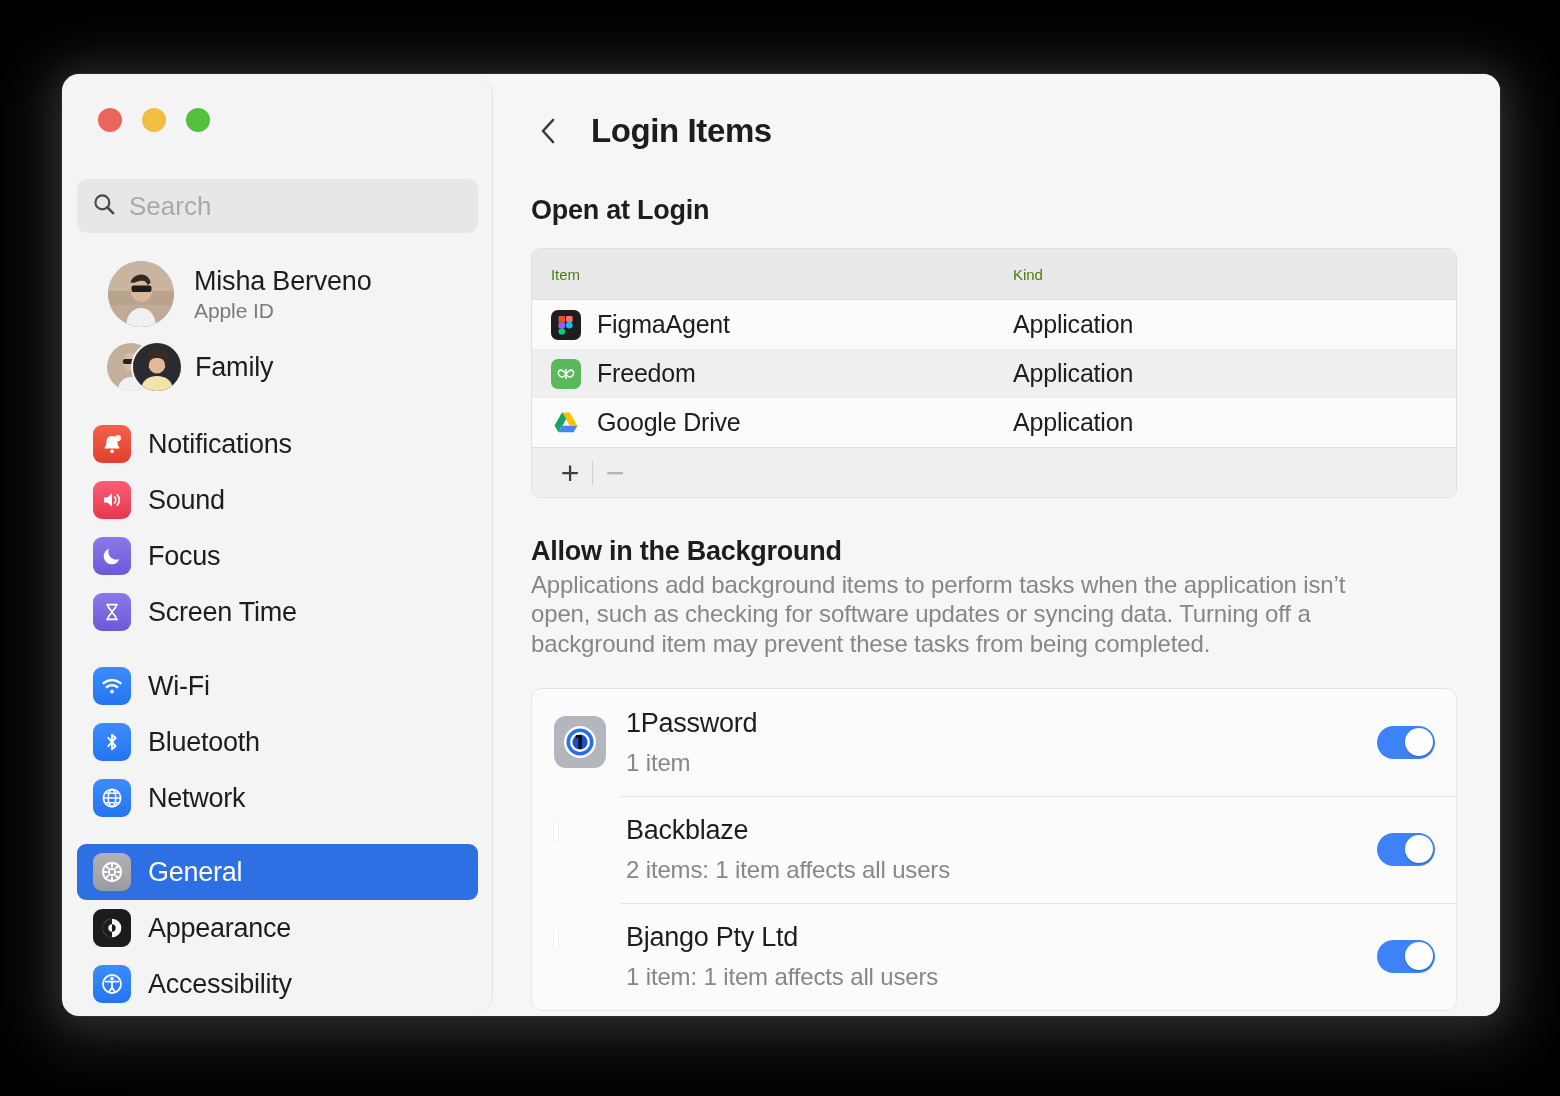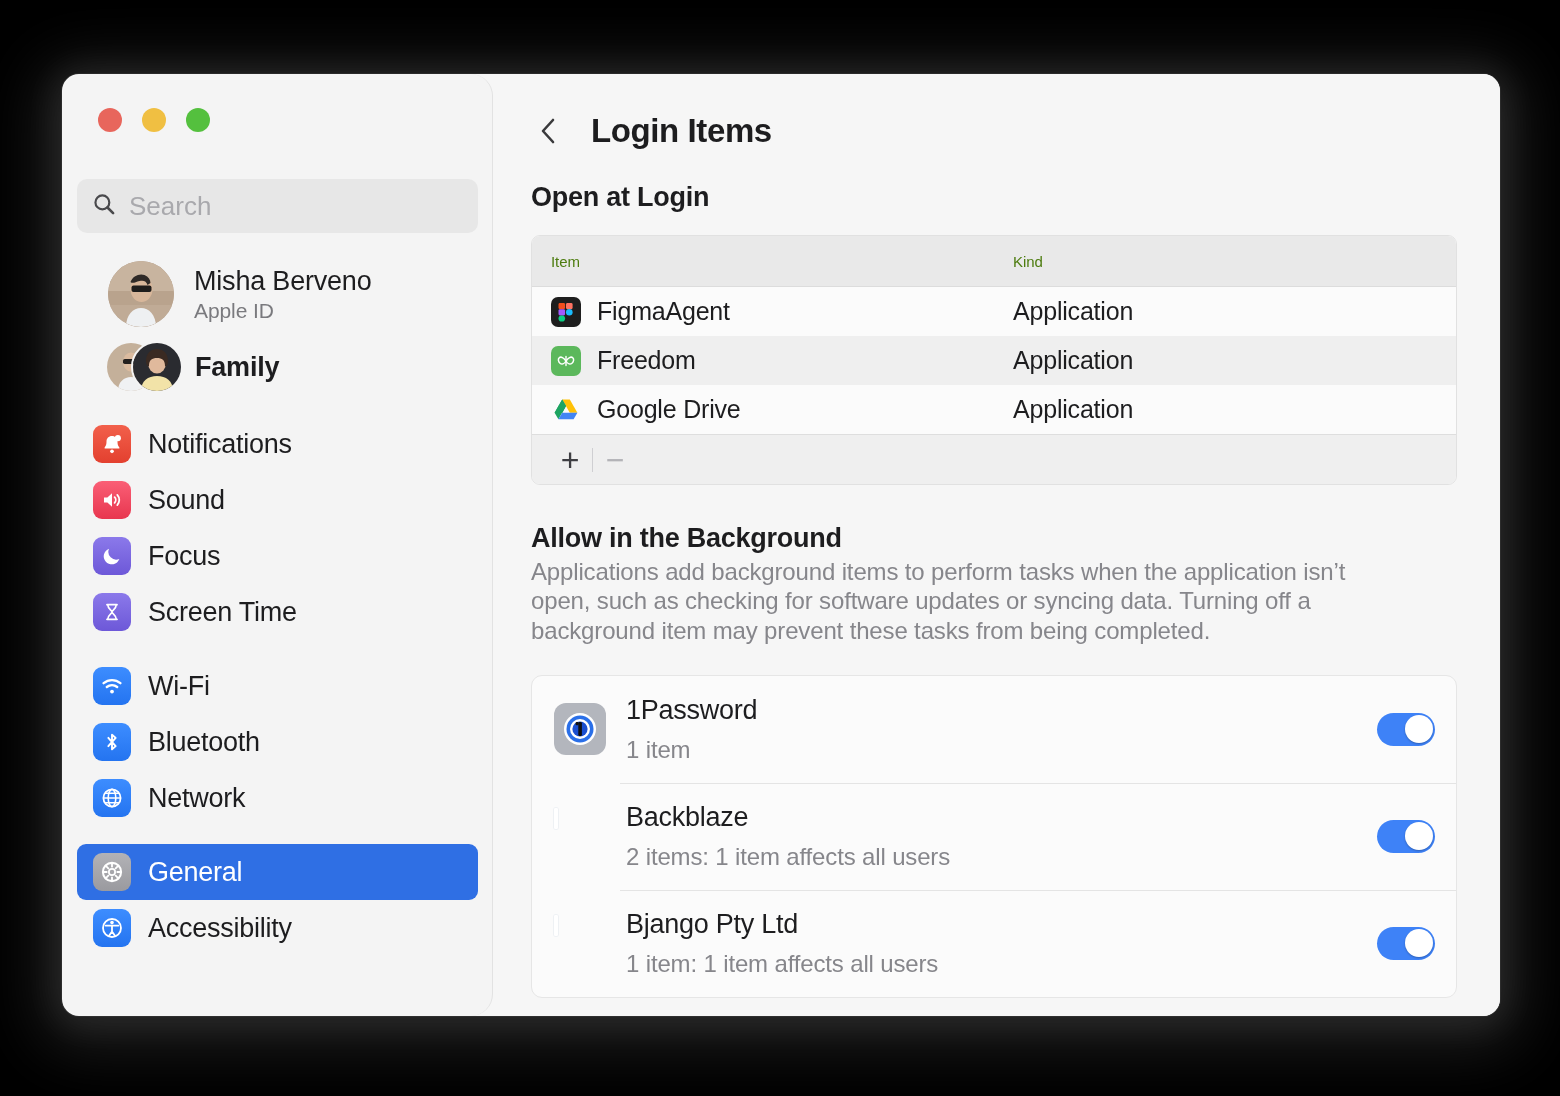--- a/index.html
+++ b/index.html
@@ -100,21 +100,21 @@
     flex: 0 0 66px; overflow: hidden; position: relative;
     background: #b9a898;
   }
   .account-text { display: flex; flex-direction: column; gap: 2px; }
   .account-name { font-size: 27px; color: #1d1d1f; letter-spacing: -0.2px; }
   .account-sub  { font-size: 21px; color: #7a7a7e; letter-spacing: -0.1px; }
 
   .family-row {
     display: flex; align-items: center; gap: 14px;
     padding: 4px 0 4px 28px; height: 62px;
-    margin: 0 15px; border-radius: 10px; font-weight: bold;
+    margin: 0 15px; border-radius: 10px;
   }
   .family-avatars { position: relative; width: 76px; height: 52px; flex: 0 0 76px; }
   .family-avatars .fa {
     position: absolute; top: 0; width: 52px; height: 52px;
     border-radius: 50%; overflow: hidden; border: 2px solid #f4f4f4;
   }
   .family-avatars .fa1 { left: 0; }
   .family-avatars .fa2 { left: 26px; }
   .family-label { font-size: 27px; color: #1d1d1f; letter-spacing: -0.2px; }
 
@@ -159,21 +159,21 @@
     width: 34px; height: 34px;
     display: flex; align-items: center; justify-content: center;
     cursor: default;
   }
   .page-title {
     font-size: 33px; font-weight: bold; color: #1d1d1f; letter-spacing: -0.4px;
   }
 
   .section-title {
     font-size: 27px; font-weight: bold; color: #1d1d1f;
-    letter-spacing: -0.25px; margin-top: 24px;
+    letter-spacing: -0.25px; margin-top: 37px;
   }
   .section-desc {
     font-size: 24px; color: #86868b; letter-spacing: -0.15px;
     line-height: 1.22; margin-top: 3px; max-width: 880px;
   }
 
   
   .table {
     margin-top: 22px;
     border-radius: 9px;
@@ -422,20 +422,31 @@
             <span class="app-icon ic-gray">
               <svg width="26" height="26" viewBox="0 0 24 24" fill="none">
                 <circle cx="12" cy="12" r="8.4" stroke="#fff" stroke-width="1.9"></circle>
                 <circle cx="12" cy="12" r="2.9" stroke="#fff" stroke-width="1.6"></circle>
                 <path d="M12 3.6v3.5M12 16.9v3.5M3.6 12h3.5M16.9 12h3.5M6.1 6.1l2.5 2.5M15.4 15.4l2.5 2.5M17.9 6.1l-2.5 2.5M8.6 15.4l-2.5 2.5" stroke="#fff" stroke-width="1.7" stroke-linecap="round"></path>
               </svg>
             </span>
             <span class="nav-label">General</span>
           </div>
           <div class="nav-item">
+            <span class="app-icon ic-black">
+              <svg width="26" height="26" viewBox="0 0 24 24">
+                <circle cx="12" cy="12" r="8.6" fill="#fff"></circle>
+                <path d="M12 3.4a8.6 8.6 0 000 17.2z" fill="#1c1c1e"></path>
+                <circle cx="12" cy="12" r="3.4" fill="#1c1c1e"></circle>
+                <path d="M12 8.6a3.4 3.4 0 000 6.8z" fill="#fff"></path>
+              </svg>
+            </span>
+            <span class="nav-label">Appearance</span>
+          </div>
+          <div class="nav-item">
             <span class="app-icon ic-blue">
               <svg width="24" height="24" viewBox="0 0 24 24" fill="none">
                 <circle cx="12" cy="12" r="9" stroke="#fff" stroke-width="1.8"></circle>
                 <circle cx="12" cy="6.6" r="1.8" fill="#fff"></circle>
                 <path d="M5.6 9.6h12.8M12 9.6v6M12 15.6l-3 4.2M12 15.6l3 4.2" stroke="#fff" stroke-width="1.8" stroke-linecap="round"></path>
               </svg>
             </span>
             <span class="nav-label">Accessibility</span>
           </div>
         </div>

